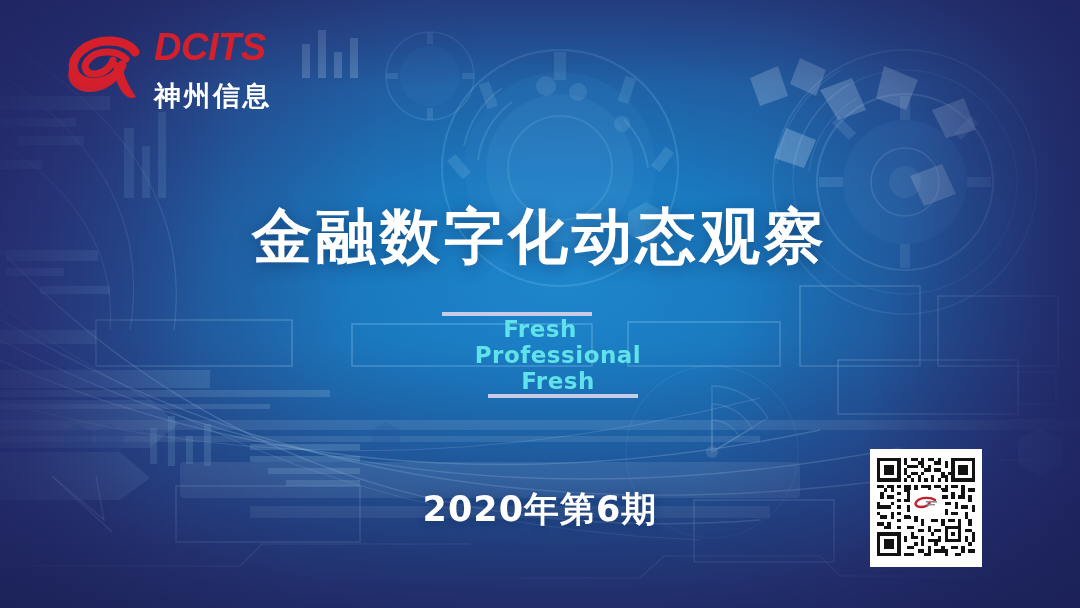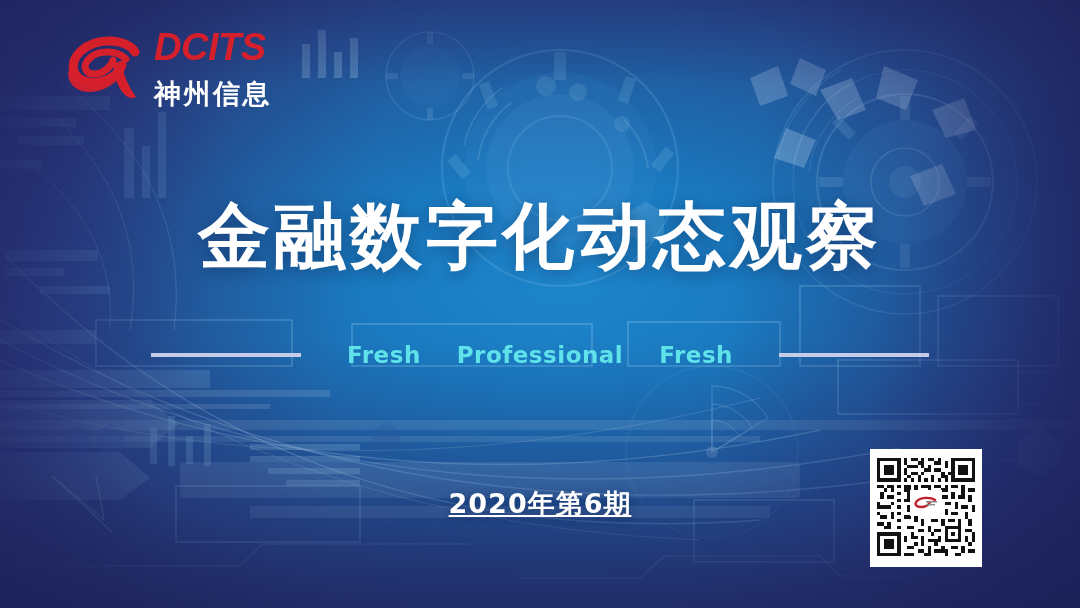--- a/index.html
+++ b/index.html
@@ -96,50 +96,51 @@
     color: #d5202c;
     letter-spacing: -0.5px;
     font-family: "Liberation Sans", "DejaVu Sans", sans-serif;
   }
   .logo-cn {
     margin-top: 17px;
     font-size: 27px;
     font-weight: bold;
     color: #ffffff;
     letter-spacing: 2.5px;
-    font-family: Liberation Mono, monospace;
+    font-family: Liberation Sans, sans-serif;
   }
 
   
   .title-main {
     position: absolute;
     left: 0;
     right: 0;
     top: 186px;
     text-align: center;
-    font-size: 72px;
+    font-size: 60px;
     line-height: 100px;
     font-weight: bold;
     color: #ffffff;
     letter-spacing: 4px;
     text-shadow: 0 3px 16px rgba(10,30,70,0.45);
     font-family: "DejaVu Sans", "Liberation Sans", sans-serif;
     white-space: nowrap;
   }
 
   
   .tagline-row {
     position: absolute;
     left: 0;
     right: 0;
     top: 338px;
     height: 34px;
     display: flex;
     align-items: center;
     justify-content: center;
+    flex-direction: column;
   }
   .tag-rule {
     width: 150px;
     height: 4px;
     background: #c6cbe8;
     flex: none;
   }
   .tag-rule.left  { margin-right: 46px; }
   .tag-rule.right { margin-left: 46px; }
   .tag-word {
@@ -152,27 +153,26 @@
   }
   .tag-word + .tag-word { margin-left: 36px; }
 
   
   .issue-line {
     position: absolute;
     left: 0;
     right: 0;
     top: 486px;
     text-align: center;
-    font-size: 27px;
+    font-size: 35px;
     font-weight: bold;
     color: #ffffff;
     letter-spacing: 1px;
     text-shadow: 0 2px 10px rgba(12,34,78,0.45);
     font-family: "DejaVu Sans", "Liberation Sans", sans-serif;
-    text-decoration: underline;
   }
 
   
   .qr-wrap {
     position: absolute;
     left: 870px;
     top: 449px;
     width: 112px;
     height: 118px;
     background: #ffffff;

